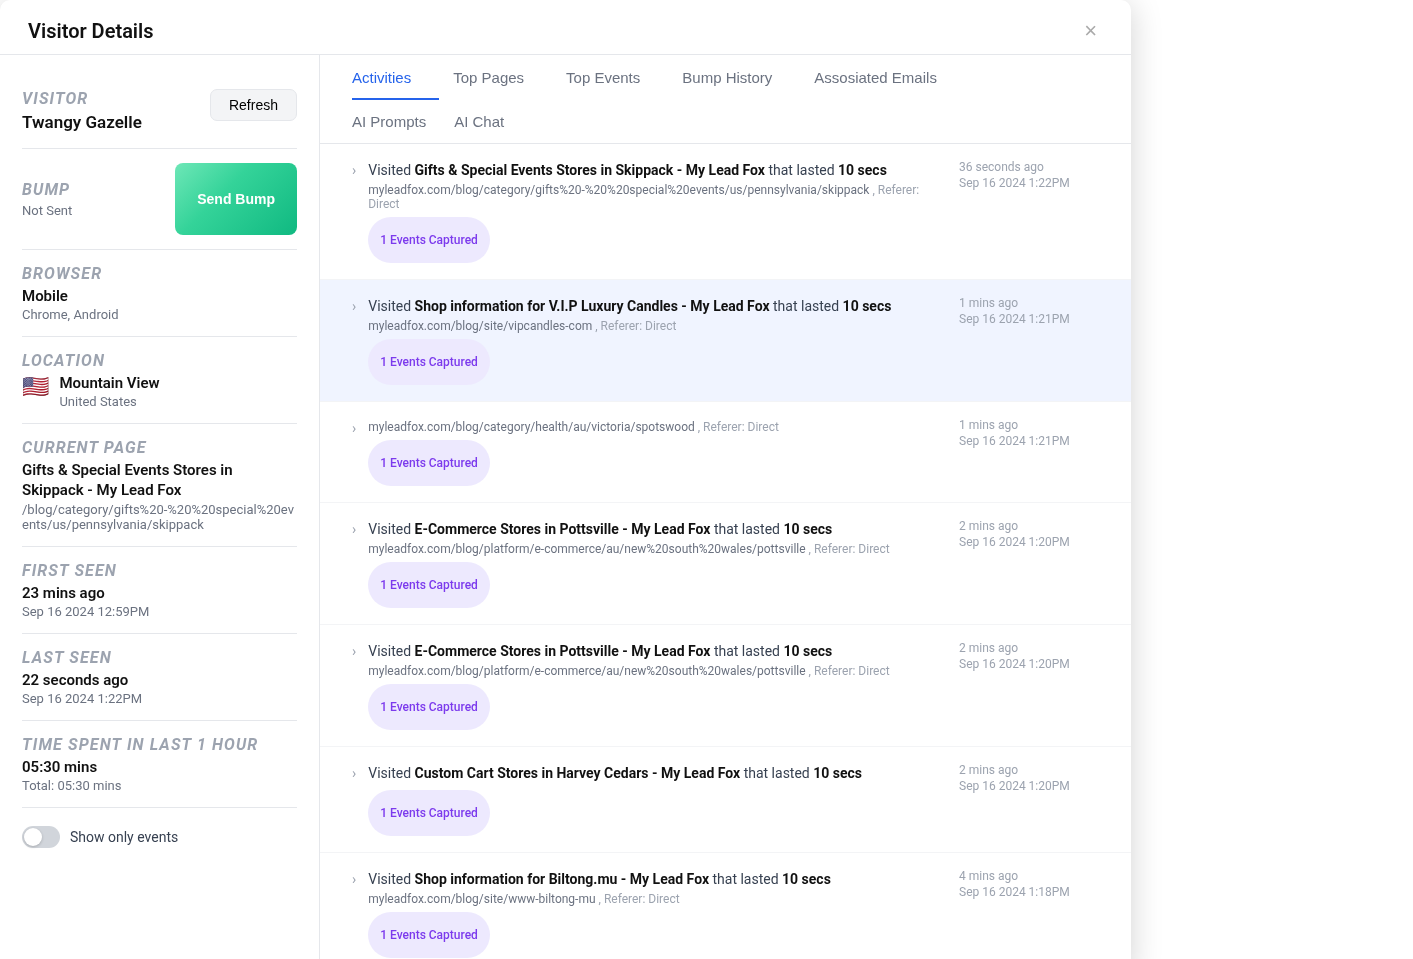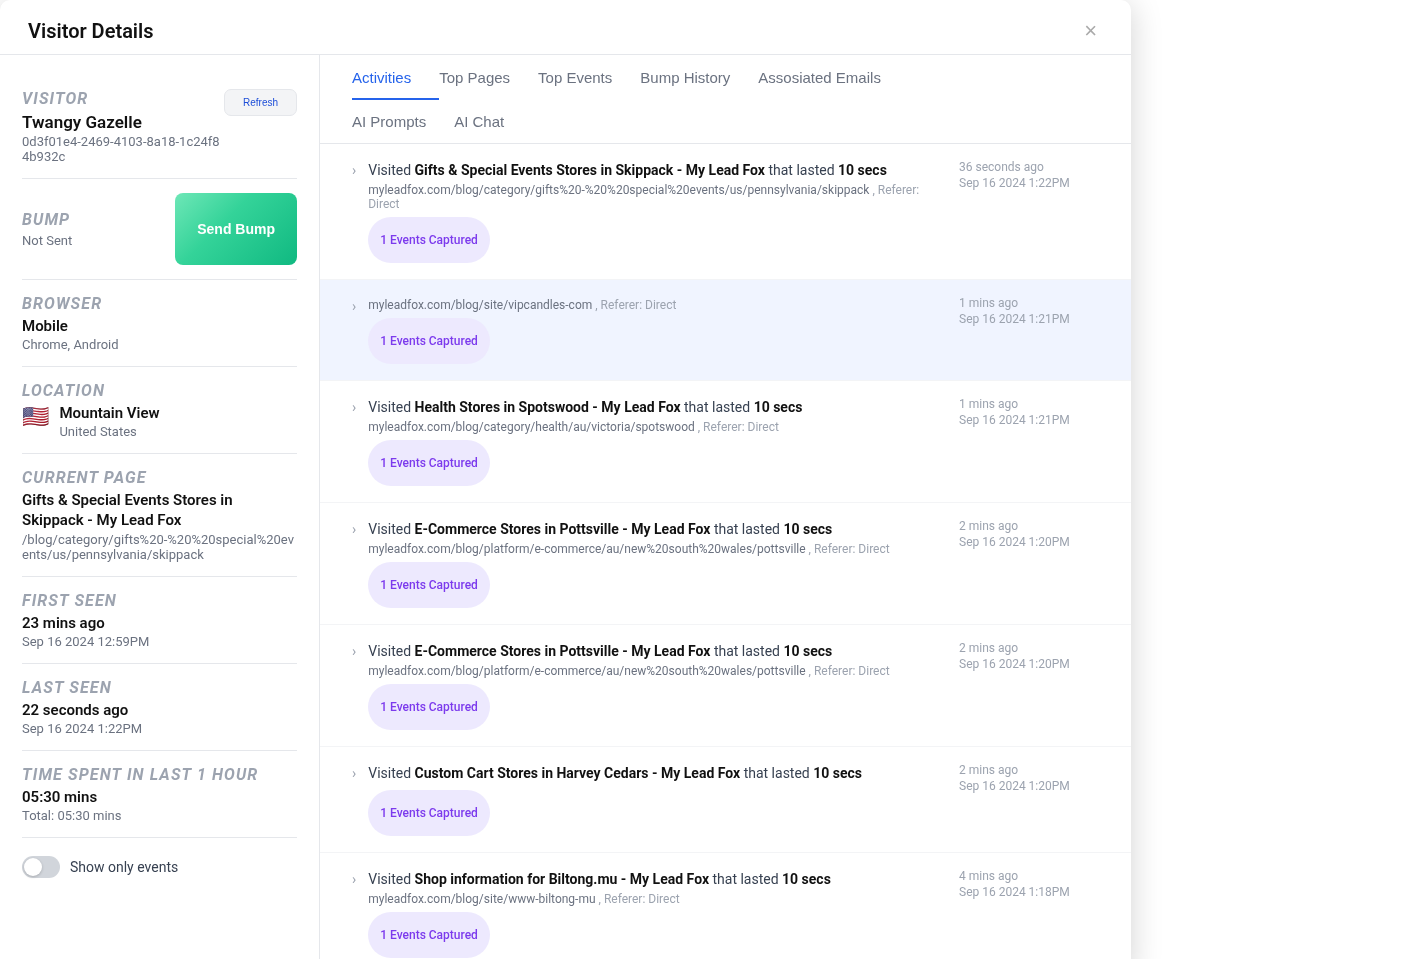--- a/index.html
+++ b/index.html
@@ -16,41 +16,41 @@
     
     .sidebar { width: 320px; min-width: 320px; border-right: 1px solid #e5e7eb; padding: 20px 22px; display: flex; flex-direction: column; gap: 0; }
     .sidebar-section { padding: 14px 0; border-bottom: 1px solid #e5e7eb; }
     .sidebar-section:last-child { border-bottom: none; }
     .sidebar-label { font-size: 16px; font-weight: 700; color: #9ca3af; letter-spacing: 0.07em; text-transform: uppercase; margin-bottom: 4px; font-style: italic; }
     .sidebar-value { font-size: 15px; font-weight: 600; color: #111; margin-bottom: 2px; }
     .sidebar-sub { font-size: 13px; color: #6b7280; word-break: break-all; }
 
     .visitor-header { display: flex; align-items: flex-start; justify-content: space-between; }
     .visitor-info .sidebar-value { font-size: 17px; }
-    .refresh-btn { background: #f3f4f6; border: 1px solid #e5e7eb; border-radius: 7px; padding: 7px 18px; font-size: 10px; color: #1d4ed8; cursor: pointer; white-space: nowrap; font-weight: 500; }
+    .refresh-btn { background: #f3f4f6; border: 1px solid #e5e7eb; border-radius: 7px; padding: 7px 18px; font-size: 14px; color: #000000; cursor: pointer; white-space: nowrap; font-weight: 500; }
 
     .bump-row { display: flex; align-items: center; justify-content: space-between; }
     .send-bump-btn { background: linear-gradient(135deg, #6ee7b7 0%, #34d399 40%, #10b981 100%); border: none; border-radius: 8px; padding: 28px 22px; font-size: 14px; color: #fff; font-weight: 600; cursor: pointer; white-space: nowrap; }
 
     .location-row { display: flex; align-items: flex-start; gap: 10px; }
     .flag { font-size: 22px; line-height: 1; margin-top: 2px; }
 
     .current-page-value { font-size: 15px; font-weight: 600; color: #111; margin-bottom: 2px; line-height: 1.3; }
 
     .toggle-row { display: flex; align-items: center; gap: 10px; margin-top: 4px; }
     .toggle { width: 38px; height: 22px; background: #d1d5db; border-radius: 11px; position: relative; cursor: pointer; border: none; outline: none; }
     .toggle-knob { width: 18px; height: 18px; background: #fff; border-radius: 50%; position: absolute; top: 2px; left: 2px; box-shadow: 0 1px 3px rgba(0,0,0,0.2); transition: left 0.2s; }
     .toggle-label { font-size: 14px; color: #374151; }
 
     
     .main { flex: 1; display: flex; flex-direction: column; min-width: 0; }
 
     
     .tabs { padding: 0 32px; border-bottom: 1px solid #e5e7eb; display: flex; flex-direction: column; }
-    .tabs-row { display: flex; align-items: center; gap: 0; }
+    .tabs-row { display: flex; align-items: center; gap: 14px; }
     .tab { padding: 14px 28px 12px 0; font-size: 15px; color: #6b7280; cursor: pointer; border-bottom: 2px solid transparent; margin-bottom: -1px; background: none; border-top: none; border-left: none; border-right: none; white-space: nowrap; }
     .tab.active { color: #2563eb; border-bottom: 2px solid #2563eb; font-weight: 500; }
     .tabs-row2 { display: flex; align-items: center; gap: 0; }
 
     
     .activities { flex: 1; overflow-y: auto; padding: 0; }
     .activity-item { display: flex; align-items: flex-start; gap: 12px; padding: 16px 32px; border-bottom: 1px solid #f3f4f6; cursor: pointer; }
     .activity-item.highlighted { background: #f0f4ff; }
     .chevron-icon { color: #9ca3af; font-size: 14px; margin-top: 2px; flex-shrink: 0; }
     .activity-content { flex: 1; min-width: 0; }
@@ -75,21 +75,20 @@
 
   <div class="modal-body">
 
     <div class="sidebar">
 
       <div class="sidebar-section">
         <div class="visitor-header">
           <div class="visitor-info">
             <div class="sidebar-label">VISITOR</div>
             <div class="sidebar-value">Twangy Gazelle</div>
-            <div class="sidebar-sub">0d3f01e4-2469-4103-8a18-1c24f84b932c</div>
           </div>
           <button class="refresh-btn">Refresh</button>
         </div>
       </div>
 
       <div class="sidebar-section">
         <div class="bump-row">
           <div>
             <div class="sidebar-label">BUMP</div>
             <div class="sidebar-sub">Not Sent</div>
@@ -177,36 +176,36 @@
       <span class="events-badge">1 Events Captured</span>
     </div>
     <div class="activity-time">
       <span class="time-ago">36 seconds ago</span>
       <span class="time-date">Sep 16 2024 1:22PM</span>
     </div>
   </div>
           <div class="activity-item highlighted">
     <span class="chevron-icon">›</span>
     <div class="activity-content">
+      <div class="activity-title">
+        Visited <strong>Shop information for V.I.P Luxury Candles - My Lead Fox</strong> that lasted <strong>10 secs</strong>
+      </div>
       <div class="activity-url">
         <span class="url-text">myleadfox.com/blog/site/vipcandles-com</span> , <span>Referer: Direct</span>
       </div>
       <span class="events-badge">1 Events Captured</span>
     </div>
     <div class="activity-time">
       <span class="time-ago">1 mins ago</span>
       <span class="time-date">Sep 16 2024 1:21PM</span>
     </div>
   </div>
           <div class="activity-item">
     <span class="chevron-icon">›</span>
     <div class="activity-content">
-      <div class="activity-title">
-        Visited <strong>Health Stores in Spotswood - My Lead Fox</strong> that lasted <strong>10 secs</strong>
-      </div>
       <div class="activity-url">
         <span class="url-text">myleadfox.com/blog/category/health/au/victoria/spotswood</span> , <span>Referer: Direct</span>
       </div>
       <span class="events-badge">1 Events Captured</span>
     </div>
     <div class="activity-time">
       <span class="time-ago">1 mins ago</span>
       <span class="time-date">Sep 16 2024 1:21PM</span>
     </div>
   </div>

